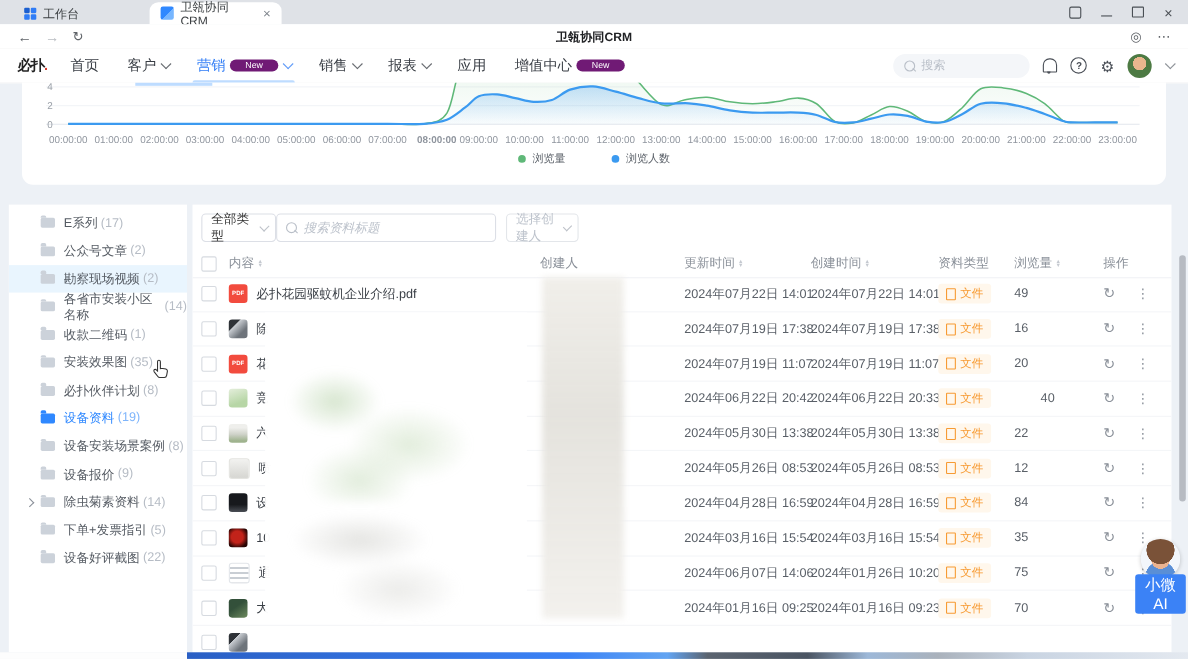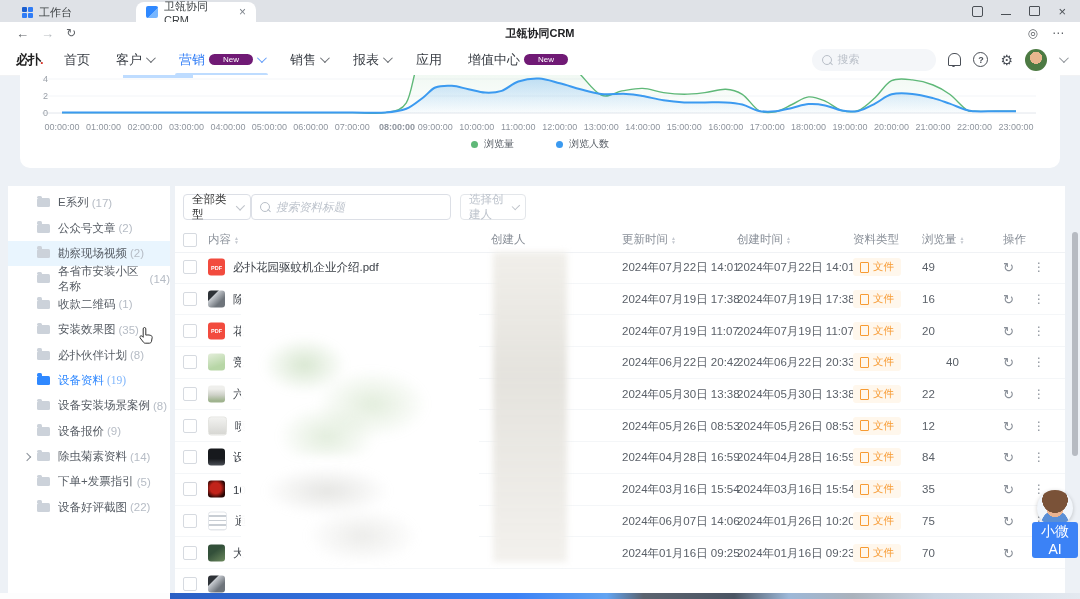--- a/index.html
+++ b/index.html
@@ -60,21 +60,21 @@
 
   
   .sidebar-card{position:absolute;left:8px;top:186px;width:162px;height:407px;background:#fff;overflow:hidden;}
   .side-head{display:flex;align-items:center;gap:34px;padding:12px 0 4px 14px;font-size:12px;color:#2b3038;}
   .collapse{color:#6a7078;font-size:13px;}
   .side-list{margin-top:4px;}
   .side-item{height:25.4px;display:flex;align-items:center;position:relative;font-size:11.5px;color:#555b63;}
   .side-item .folder{margin-left:29px;margin-right:8px;flex:none;}
   .side-item .cnt{color:#b6bcc5;margin-left:3px;}
   .side-item.hover{background:#e9f5fe;}
-  .side-item.active{color:#2f88ff;font-family:Liberation Serif, serif;}
+  .side-item.active{color:#2f88ff;}
   .side-item.active .cnt{color:#7fb5fb;}
   .side-item .exp{position:absolute;left:16px;width:5px;height:5px;border-right:1.3px solid #8a9099;border-bottom:1.3px solid #8a9099;transform:rotate(-45deg);}
   .folder{width:13px;height:9px;background:#ccd2da;border-radius:1.5px;position:relative;}
   .folder::before{content:"";position:absolute;top:-2.5px;left:0;width:5px;height:2.5px;background:inherit;border-radius:1.5px 1.5px 0 0;}
   .side-item.active .folder{background:#2f88ff;}
 
   .table-card{position:absolute;left:175px;top:186px;width:890px;height:407px;background:#fff;overflow:hidden;}
   .filter-bar{position:absolute;left:0;top:8px;height:28px;width:100%;}
   .sel{position:absolute;height:26px;border:1px solid #dcdfe6;border-radius:4px;display:flex;align-items:center;font-size:11.5px;color:#333;background:#fff;gap:6px;padding:0 8px;box-sizing:border-box;}
   .sel .chev{border-color:#a7adb6;}

